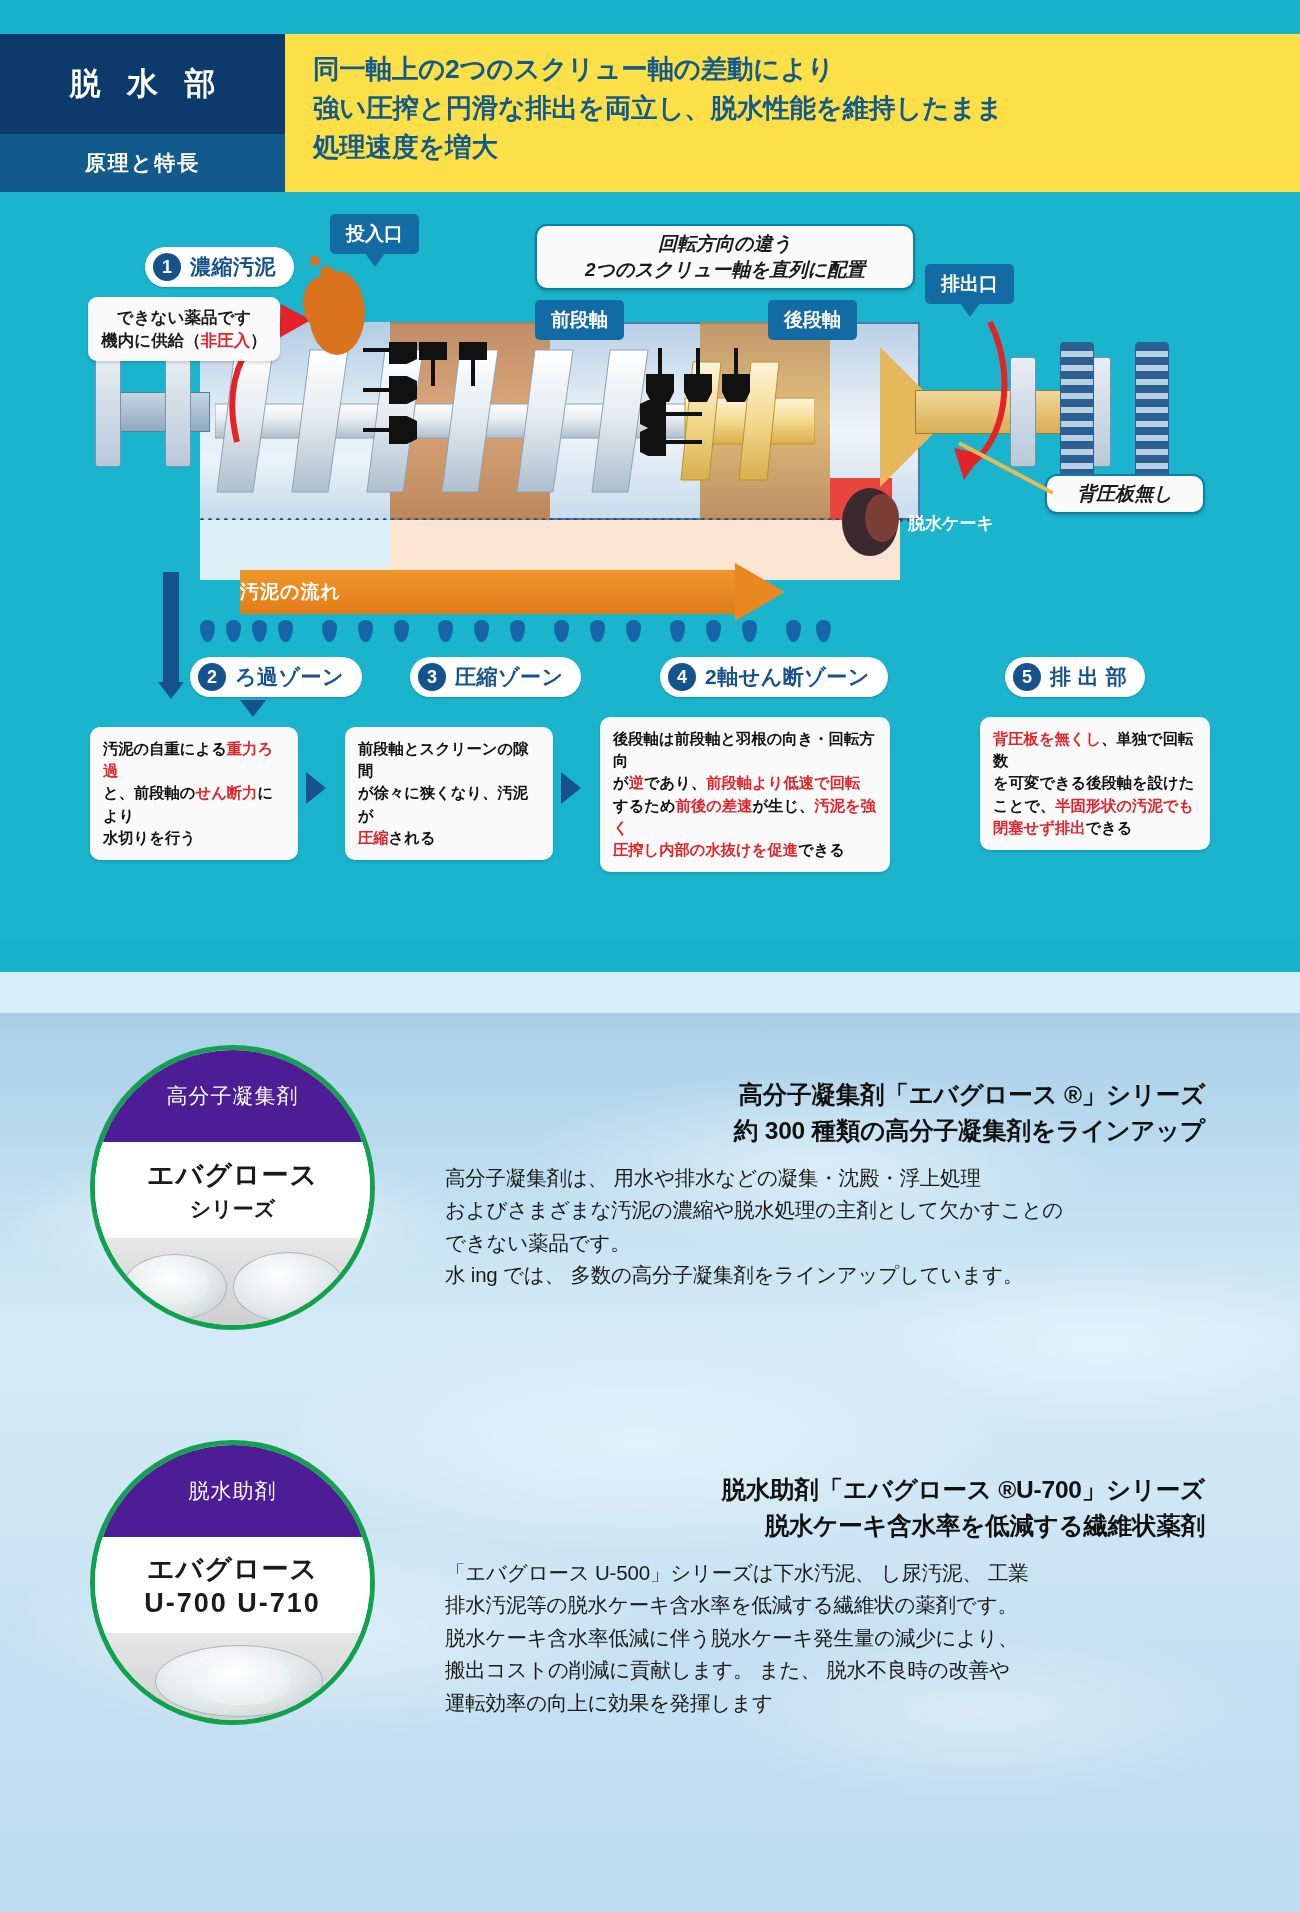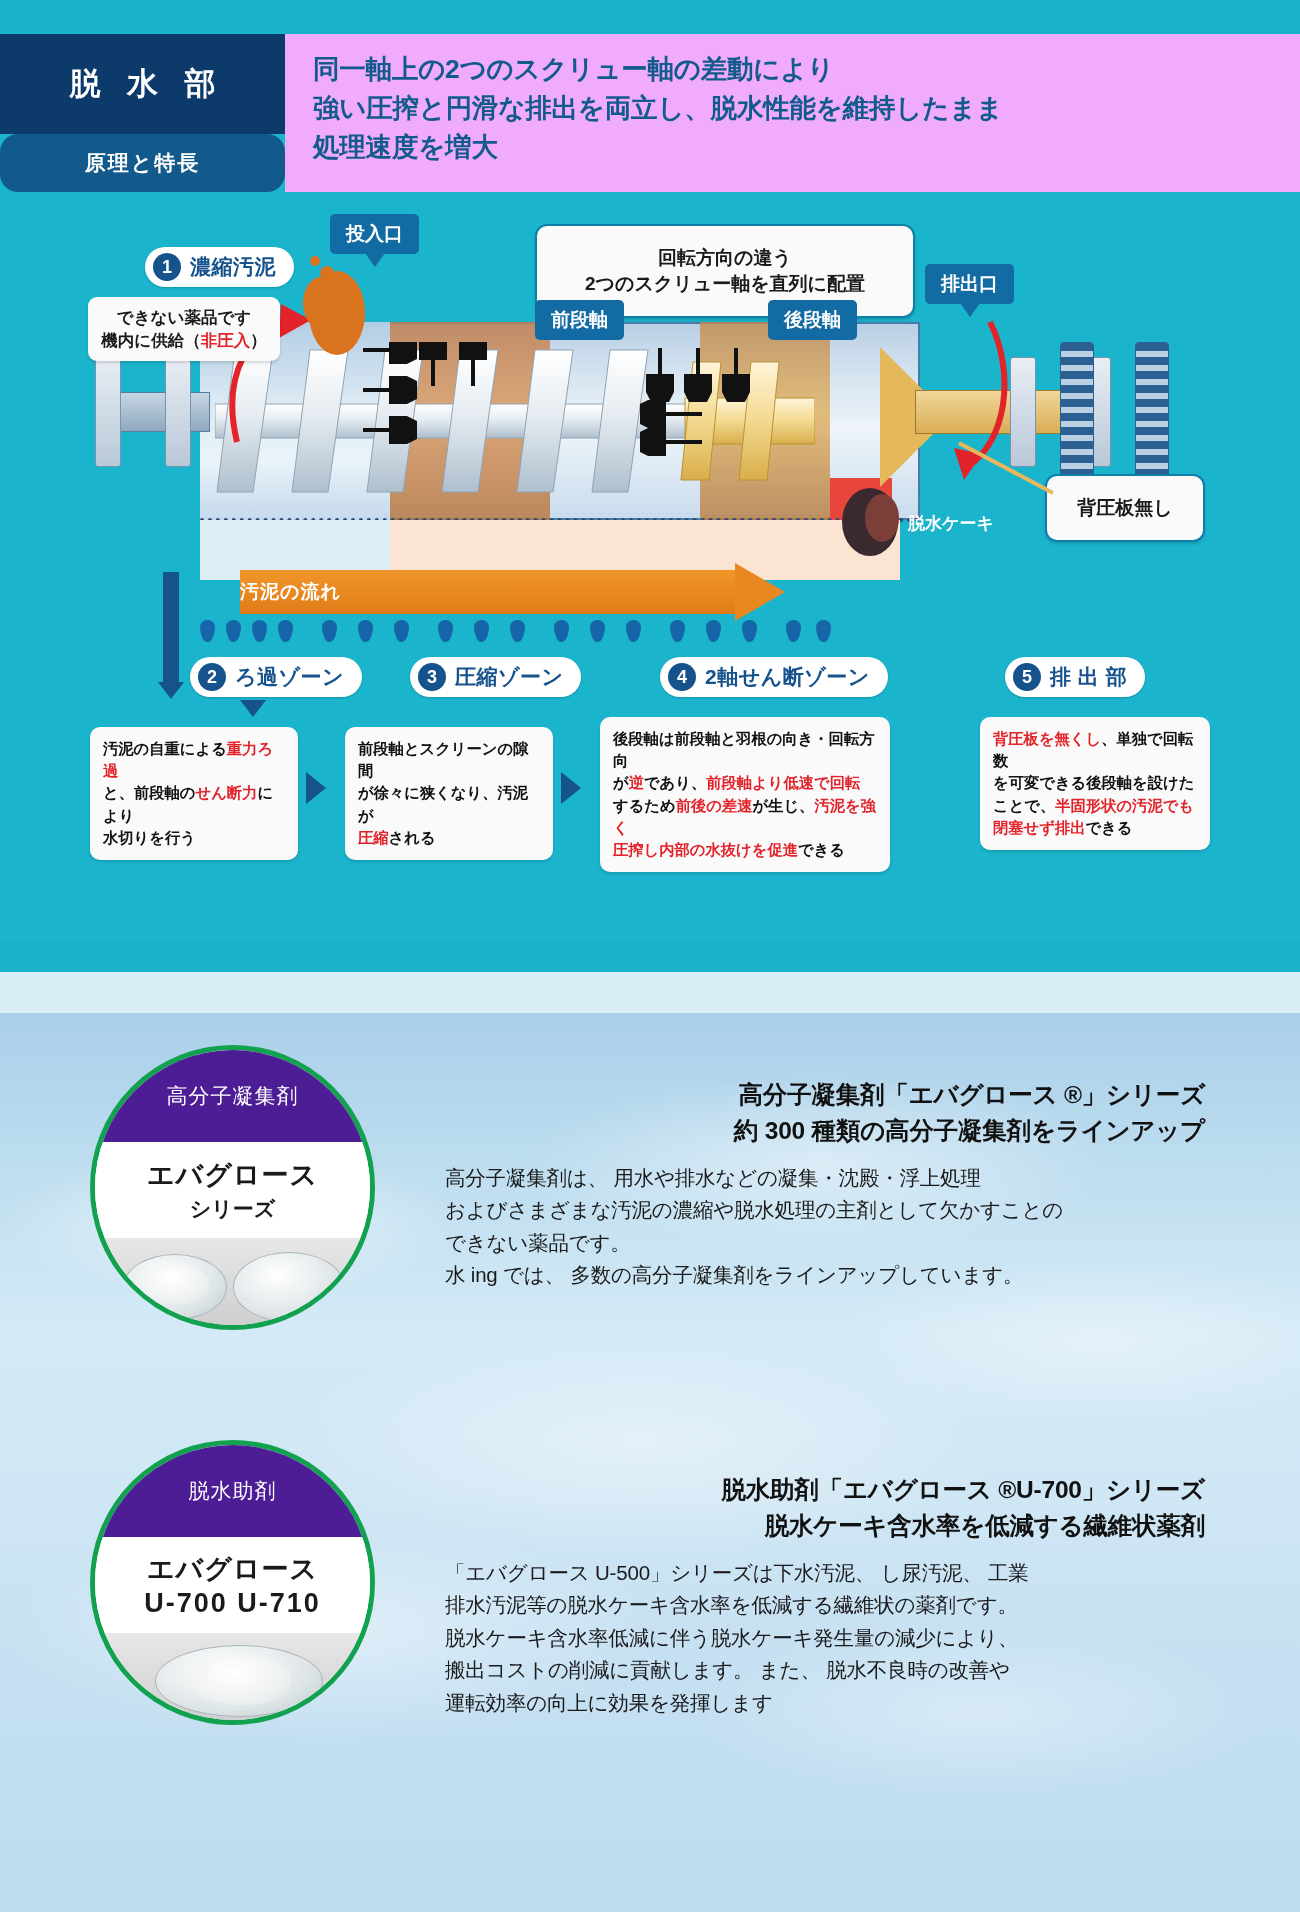--- a/index.html
+++ b/index.html
@@ -27,25 +27,25 @@
   }
   .header-left-top {
     flex: 0 0 100px; background: #0b3a6b; color: #fff;
     display: flex; align-items: center; justify-content: center;
   }
   .header-left-top span {
     font-size: 31px; font-weight: bold; letter-spacing: 9px; padding-left:9px;
   }
   .header-left-bot {
     flex: 1; background: #125a8c; color: #fff;
-    display: flex; align-items: center; justify-content: center; border-radius: 18px;
+    display: flex; align-items: center; justify-content: center;
   }
   .header-left-bot span { font-size: 21px; font-weight: bold; letter-spacing: 2px; }
   .header-right {
-    flex: 1; background: #f0abfc; padding: 16px 0 0 28px;
+    flex: 1; background: #fde047; padding: 16px 0 0 28px;
   }
   .header-right p {
     color: #125a8c; font-size: 26.5px; font-weight: bold;
     line-height: 1.47; letter-spacing: -0.2px;
   }
 
   
   .diagram {
     position: absolute; left: 0; top: 192px; width: 1300px; height: 748px;
     background: #1ab4cc;
@@ -164,21 +164,21 @@
   }
   .pill .txt { color:#16528c; font-size:21px; font-weight:bold; letter-spacing:0.5px; }
 
   .whitebox {
     position:absolute; background:#fafafa; border-radius:9px;
     padding:9px 12px; box-shadow:0 2px 3px rgba(0,0,0,.15);
     font-size:16.5px; font-weight:bold; color:#1a1a1a; line-height:1.38;
     text-align:center;
   }
   .whitebox.big {
-    border:2px solid #0d7fa8; font-size:19px; border-radius:12px; padding:19px 18px;
+    border:2px solid #0d7fa8; font-size:19px; border-radius:12px; padding:5px 18px;font-style:italic;
   }
   .red { color:#e2232a; }
 
   .descbox {
     position:absolute; background:#fafafa; border-radius:10px;
     padding:11px 13px; font-size:15.3px; line-height:1.45; color:#111;
     font-weight:bold; box-shadow:0 2px 3px rgba(0,0,0,.12);
   }
   .chev {
     position:absolute; width:0; height:0;

